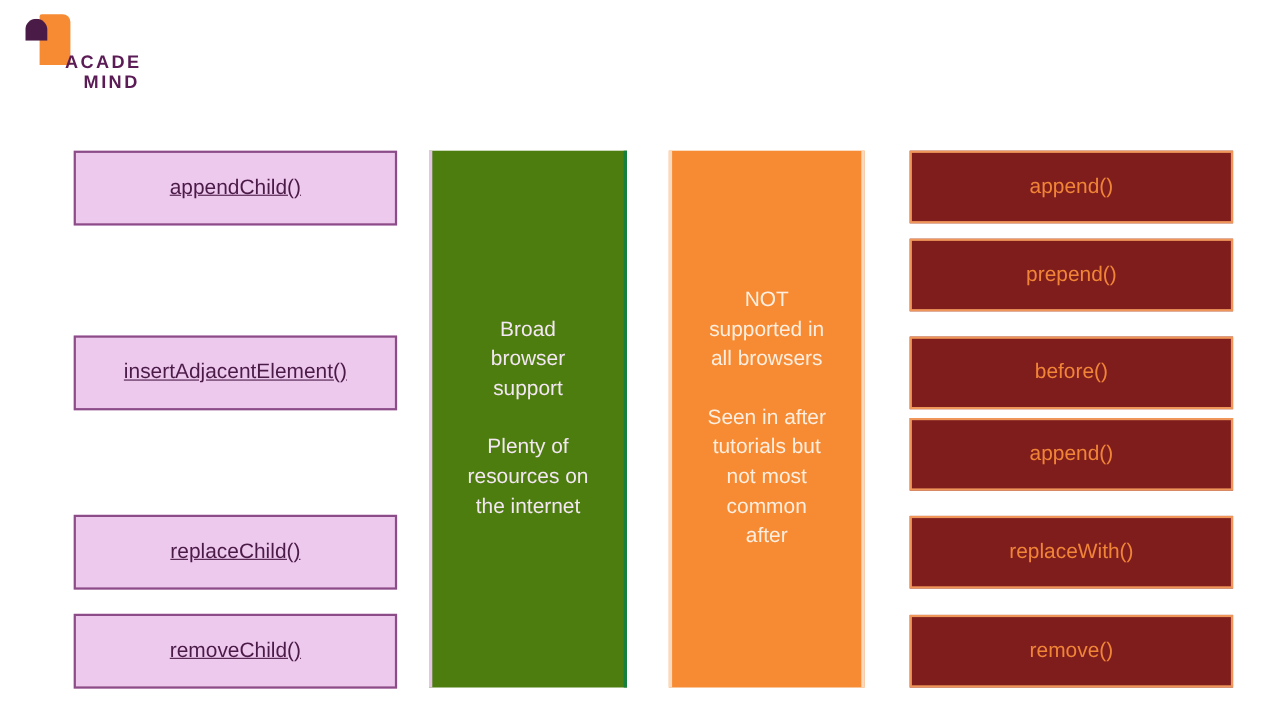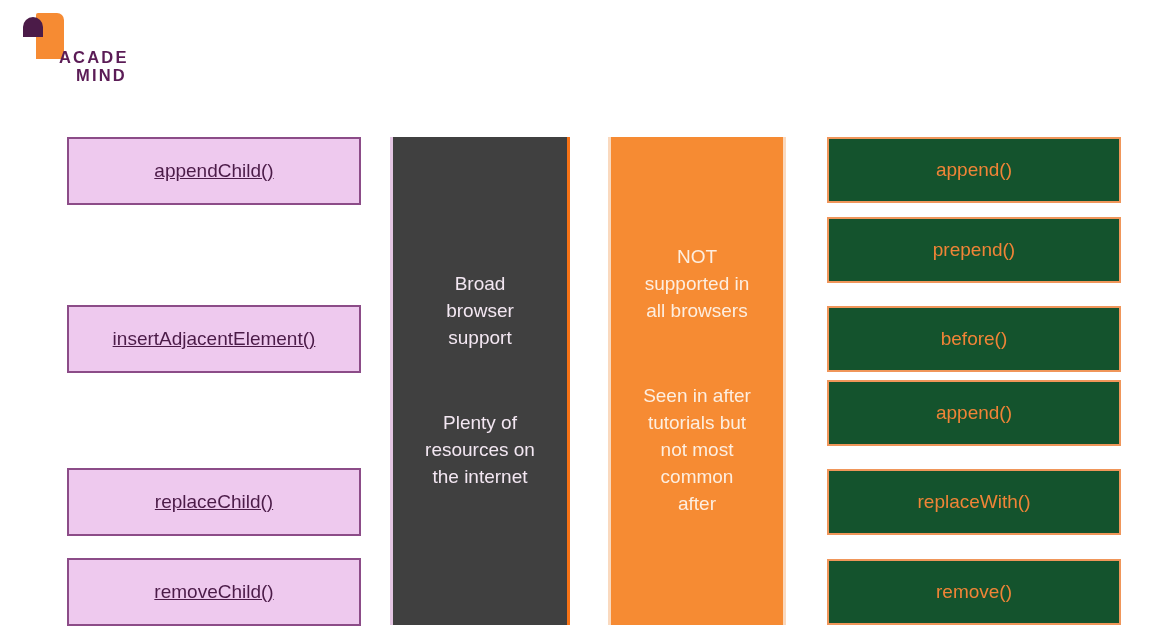--- a/index.html
+++ b/index.html
@@ -110,21 +110,21 @@
     color: #4B1B48;
     font-size: 19px;
     text-decoration: underline;
   }
 
   
   .m-orange {
     left: 827px;
     width: 294px;
     height: 66px;
-    background: #14532d;
+    background: #7f1d1d;
     border: 2px solid #F0965A;
     color: #F08437;
     font-size: 19px;
   }
 
   
   .col {
     position: absolute;
     top: 137px;
     height: 488px;
@@ -133,34 +133,34 @@
     flex-direction: column;
     align-items: center;
     justify-content: center;
     text-align: center;
     font-size: 19px;
     line-height: 1.42;
   }
   .col-purple {
     left: 390px;
     width: 180px;
-    background: #404040;
+    background: #4d7c0f;
     color: #F3E7F2;
     border-left: 3px solid #E4C6E3;
-    border-right: 3px solid #f97316;
+    border-right: 3px solid #15803d;
   }
   .col-orange {
     left: 608px;
     width: 178px;
     background: #F68B33;
     color: #FDEEE0;
     border-left: 3px solid #FAD9BE;
     border-right: 3px solid #FAD9BE;
   }
-  .col p { margin: 16px; text-align: center; }
+  .col p { margin: 0; text-align: center; }
   .col .gap { height: 26px; }
 </style>
 </head>
 <body>
 
 <div class="header">
 
   <div class="logo">
     <div class="logo-mark">
       <div class="logo-flag"></div>

